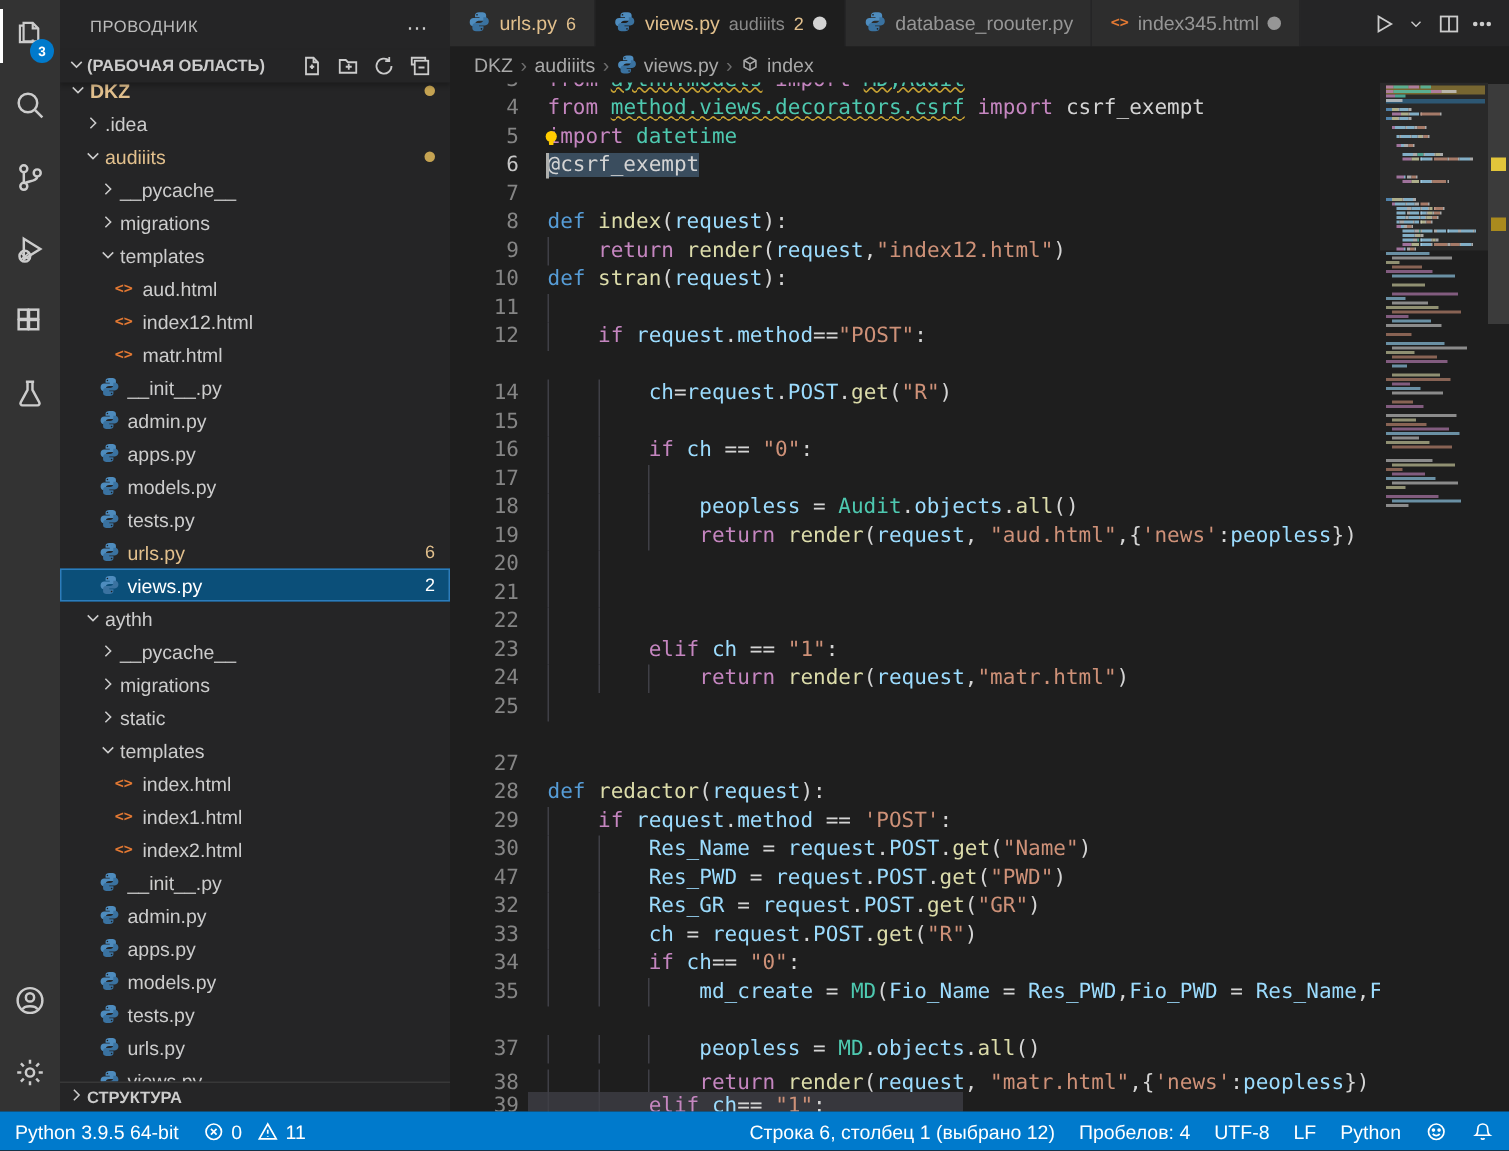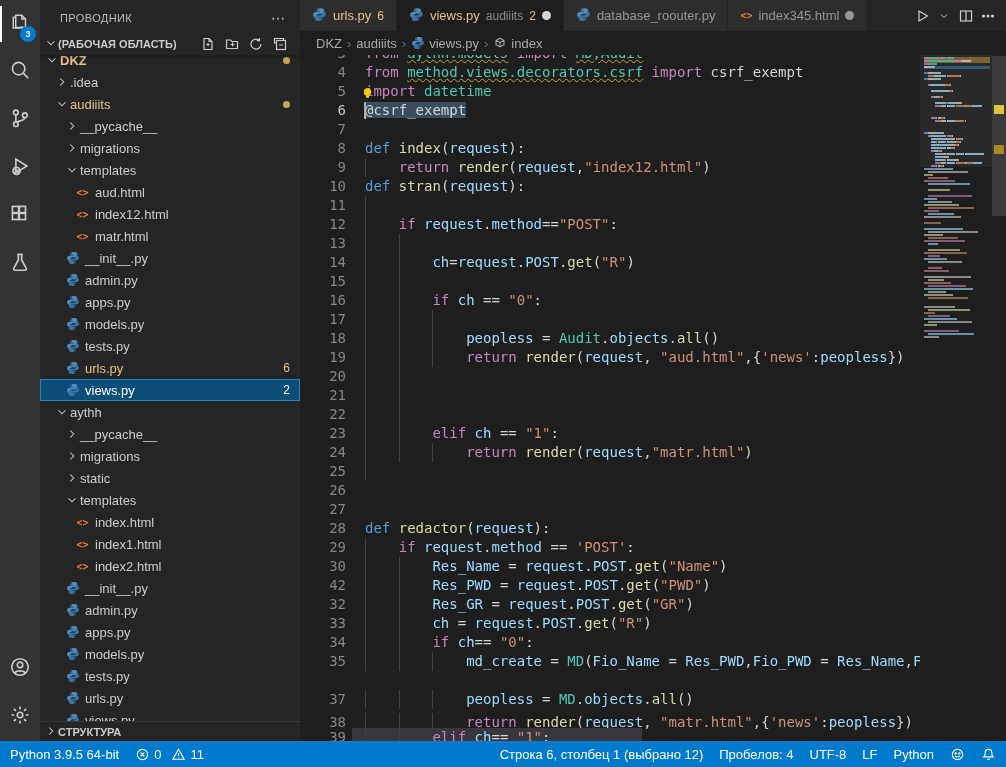--- a/index.html
+++ b/index.html
@@ -601,26 +601,20 @@
       <div class="crow" style="top: 140.5px;">
         <span class="cnum">11</span>
         <span class="guide" style="left: 65px;"></span>
         <span class="ctxt" style="left: 65px;"></span>
       </div>
       <div class="crow" style="top: 159.5px;">
         <span class="cnum">12</span>
         <span class="guide" style="left: 65px;"></span>
         <span class="ctxt" style="left: 98.72px;"><span style="color: rgb(197, 134, 192);">if </span><span style="color: rgb(156, 220, 254);">request</span><span style="color: rgb(212, 212, 212);">.</span><span style="color: rgb(156, 220, 254);">method</span><span style="color: rgb(212, 212, 212);">==</span><span style="color: rgb(206, 145, 120);">"POST"</span><span style="color: rgb(212, 212, 212);">:</span></span>
       </div>
-      <div class="crow" style="top: 178.5px;">
-        <span class="cnum">13</span>
-        <span class="guide" style="left: 65px;"></span>
-        <span class="guide" style="left: 98.72px;"></span>
-        <span class="ctxt" style="left: 65px;"></span>
-      </div>
       <div class="crow" style="top: 197.5px;">
         <span class="cnum">14</span>
         <span class="guide" style="left: 65px;"></span>
         <span class="guide" style="left: 98.72px;"></span>
         <span class="ctxt" style="left: 132.44px;"><span style="color: rgb(156, 220, 254);">ch</span><span style="color: rgb(212, 212, 212);">=</span><span style="color: rgb(156, 220, 254);">request</span><span style="color: rgb(212, 212, 212);">.</span><span style="color: rgb(156, 220, 254);">POST</span><span style="color: rgb(212, 212, 212);">.</span><span style="color: rgb(220, 220, 170);">get</span><span style="color: rgb(212, 212, 212);">(</span><span style="color: rgb(206, 145, 120);">"R"</span><span style="color: rgb(212, 212, 212);">)</span></span>
       </div>
       <div class="crow" style="top: 216.5px;">
         <span class="cnum">15</span>
         <span class="guide" style="left: 65px;"></span>
         <span class="guide" style="left: 98.72px;"></span>
@@ -680,24 +674,20 @@
       <div class="crow" style="top: 387.5px;">
         <span class="cnum">24</span>
         <span class="guide" style="left: 65px;"></span>
         <span class="guide" style="left: 98.72px;"></span>
         <span class="guide" style="left: 132.44px;"></span>
         <span class="ctxt" style="left: 166.16px;"><span style="color: rgb(197, 134, 192);">return </span><span style="color: rgb(220, 220, 170);">render</span><span style="color: rgb(212, 212, 212);">(</span><span style="color: rgb(156, 220, 254);">request</span><span style="color: rgb(212, 212, 212);">,</span><span style="color: rgb(206, 145, 120);">"matr.html"</span><span style="color: rgb(212, 212, 212);">)</span></span>
       </div>
       <div class="crow" style="top: 406.5px;">
         <span class="cnum">25</span>
         <span class="guide" style="left: 65px;"></span>
-        <span class="ctxt" style="left: 65px;"></span>
-      </div>
-      <div class="crow" style="top: 425.5px;">
-        <span class="cnum">26</span>
         <span class="ctxt" style="left: 65px;"></span>
       </div>
       <div class="crow" style="top: 444.5px;">
         <span class="cnum">27</span>
         <span class="ctxt" style="left: 65px;"></span>
       </div>
       <div class="crow" style="top: 463.5px;">
         <span class="cnum">28</span>
         <span class="ctxt" style="left: 65px;"><span style="color: rgb(86, 156, 214);">def </span><span style="color: rgb(220, 220, 170);">redactor</span><span style="color: rgb(212, 212, 212);">(</span><span style="color: rgb(156, 220, 254);">request</span><span style="color: rgb(212, 212, 212);">):</span></span>
       </div>
@@ -706,21 +696,21 @@
         <span class="guide" style="left: 65px;"></span>
         <span class="ctxt" style="left: 98.72px;"><span style="color: rgb(197, 134, 192);">if </span><span style="color: rgb(156, 220, 254);">request</span><span style="color: rgb(212, 212, 212);">.</span><span style="color: rgb(156, 220, 254);">method</span><span style="color: rgb(212, 212, 212);"> == </span><span style="color: rgb(206, 145, 120);">'POST'</span><span style="color: rgb(212, 212, 212);">:</span></span>
       </div>
       <div class="crow" style="top: 501.5px;">
         <span class="cnum">30</span>
         <span class="guide" style="left: 65px;"></span>
         <span class="guide" style="left: 98.72px;"></span>
         <span class="ctxt" style="left: 132.44px;"><span style="color: rgb(156, 220, 254);">Res_Name</span><span style="color: rgb(212, 212, 212);"> = </span><span style="color: rgb(156, 220, 254);">request</span><span style="color: rgb(212, 212, 212);">.</span><span style="color: rgb(156, 220, 254);">POST</span><span style="color: rgb(212, 212, 212);">.</span><span style="color: rgb(220, 220, 170);">get</span><span style="color: rgb(212, 212, 212);">(</span><span style="color: rgb(206, 145, 120);">"Name"</span><span style="color: rgb(212, 212, 212);">)</span></span>
       </div>
       <div class="crow" style="top: 520.5px;">
-        <span class="cnum">42</span>
+        <span class="cnum">47</span>
         <span class="guide" style="left: 65px;"></span>
         <span class="guide" style="left: 98.72px;"></span>
         <span class="ctxt" style="left: 132.44px;"><span style="color: rgb(156, 220, 254);">Res_PWD</span><span style="color: rgb(212, 212, 212);"> = </span><span style="color: rgb(156, 220, 254);">request</span><span style="color: rgb(212, 212, 212);">.</span><span style="color: rgb(156, 220, 254);">POST</span><span style="color: rgb(212, 212, 212);">.</span><span style="color: rgb(220, 220, 170);">get</span><span style="color: rgb(212, 212, 212);">(</span><span style="color: rgb(206, 145, 120);">"PWD"</span><span style="color: rgb(212, 212, 212);">)</span></span>
       </div>
       <div class="crow" style="top: 539.5px;">
         <span class="cnum">32</span>
         <span class="guide" style="left: 65px;"></span>
         <span class="guide" style="left: 98.72px;"></span>
         <span class="ctxt" style="left: 132.44px;"><span style="color: rgb(156, 220, 254);">Res_GR</span><span style="color: rgb(212, 212, 212);"> = </span><span style="color: rgb(156, 220, 254);">request</span><span style="color: rgb(212, 212, 212);">.</span><span style="color: rgb(156, 220, 254);">POST</span><span style="color: rgb(212, 212, 212);">.</span><span style="color: rgb(220, 220, 170);">get</span><span style="color: rgb(212, 212, 212);">(</span><span style="color: rgb(206, 145, 120);">"GR"</span><span style="color: rgb(212, 212, 212);">)</span></span>
       </div>

